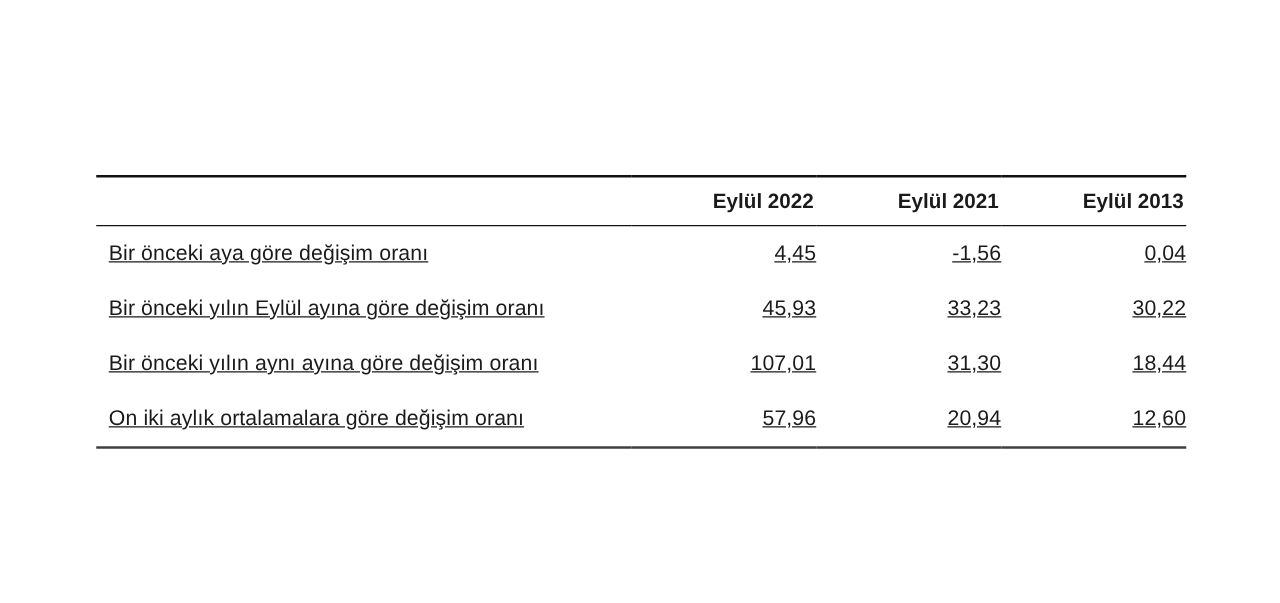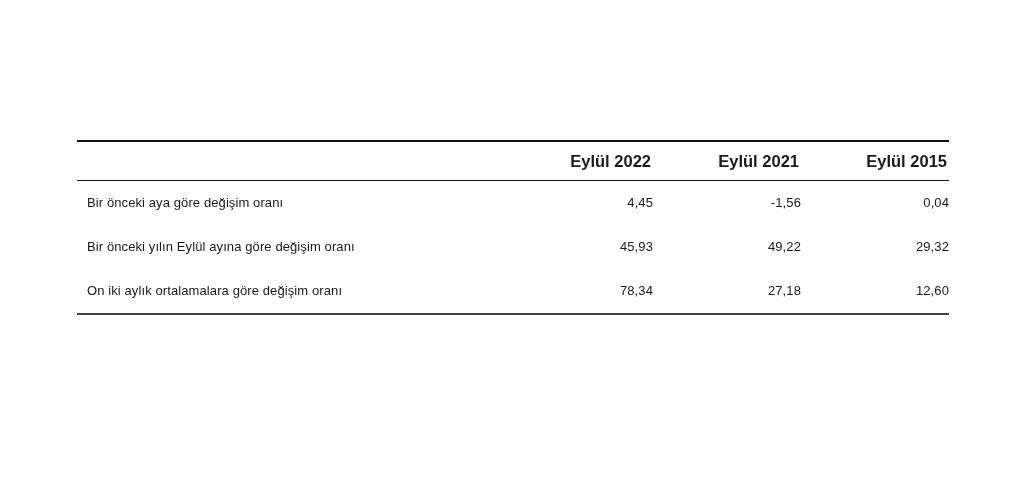--- a/index.html
+++ b/index.html
@@ -54,27 +54,28 @@
   }
   
   thead tr.header-row th {
     border-top: 2px solid #111111;
   }
   
   thead tr.header-row th {
     border-bottom: 1px solid #111111;
   }
   tbody td {
-    font-size: 13px;
+    font-size: 17px;
     height: 44px;
     line-height: 44px;
     text-align: right;
     padding-right: 2px;
     white-space: nowrap;
     letter-spacing: 0.1px;
+    text-decoration: underline;
   }
   tbody td.row-label {
     text-align: left;
     padding-left: 10px;
   }
   tbody tr:last-child td {
     border-bottom: 2px solid #404040;
   }
 </style>
 </head>
@@ -87,38 +88,44 @@
         <col class="c-label">
         <col class="c-val">
         <col class="c-val">
         <col class="c-val">
       </colgroup>
       <thead>
         <tr class="header-row">
           <th class="label-head"></th>
           <th>Eylül 2022</th>
           <th>Eylül 2021</th>
-          <th>Eylül 2015</th>
+          <th>Eylül 2013</th>
         </tr>
       </thead>
       <tbody>
         <tr>
           <td class="row-label">Bir önceki aya göre değişim oranı</td>
           <td>4,45</td>
           <td>-1,56</td>
           <td>0,04</td>
         </tr>
         <tr>
           <td class="row-label">Bir önceki yılın Eylül ayına göre değişim oranı</td>
           <td>45,93</td>
-          <td>49,22</td>
-          <td>29,32</td>
+          <td>33,23</td>
+          <td>30,22</td>
+        </tr>
+        <tr>
+          <td class="row-label">Bir önceki yılın aynı ayına göre değişim oranı</td>
+          <td>107,01</td>
+          <td>31,30</td>
+          <td>18,44</td>
         </tr>
         <tr>
           <td class="row-label">On iki aylık ortalamalara göre değişim oranı</td>
-          <td>78,34</td>
-          <td>27,18</td>
+          <td>57,96</td>
+          <td>20,94</td>
           <td>12,60</td>
         </tr>
       </tbody>
     </table>
   </div>
 </div>
 
 </body></html>

